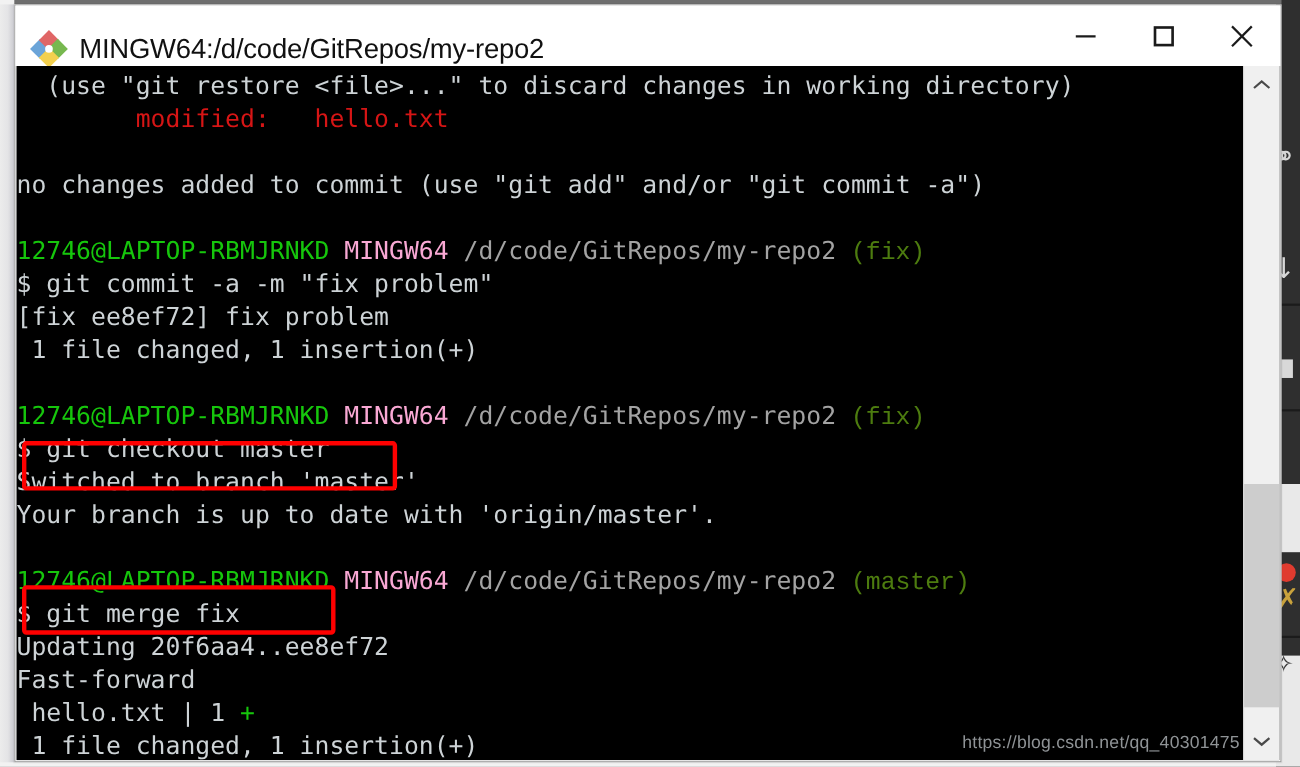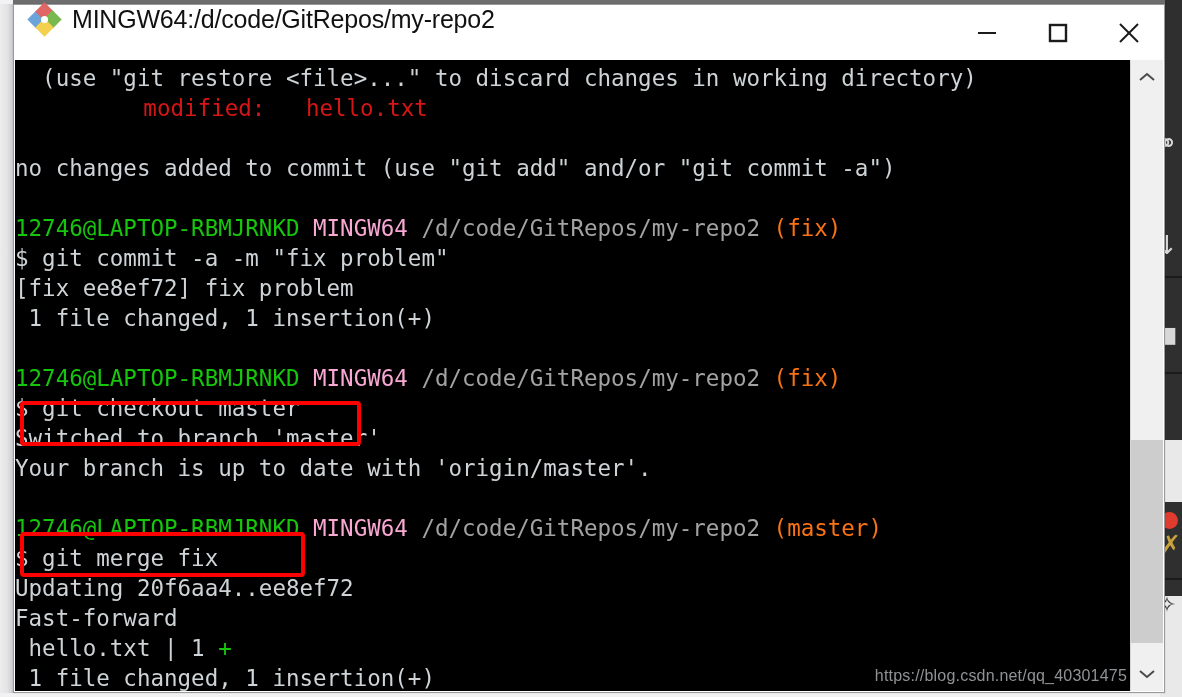--- a/index.html
+++ b/index.html
@@ -53,21 +53,21 @@
     background:linear-gradient(to right,#ececec 0%,#e4e4e6 55%,#c9c9cf 100%);
   }
   #window-topshadow{
     position:absolute;left:13px;top:0px;width:1152px;height:4px;
     background:#6e6e6e;
   }
 
   
   #titlebar{
     position:absolute;left:0;top:0;width:100%;height:55px;
-    background:#ffffff;display:flex;align-items:flex-start;
+    background:#ffffff;display:flex;align-items:flex-end;
   }
   #title-icon{
     width:30px;height:30px;margin-left:16px;margin-right:12px;
     position:relative;flex:0 0 auto;
   }
   #title-icon .d{
     position:absolute;width:13px;height:13px;transform:rotate(45deg);
   }
   #title-text{
     font-family:"Liberation Sans",sans-serif;
@@ -92,22 +92,22 @@
     font-size:22.5px;
     line-height:30px;
     color:#cdd3d6;
     white-space:pre;
     padding-top:3px;
   }
   .line{height:30px;}
   .c-green  {color:#16c60c;margin-top:23px;}
   .c-magenta{color:#f9a8d4;}
   .c-yellow {color:#a3a3a3;}
-  .c-cyan   {color:#f97316;}
-  .c-red    {color:#d61515;margin-left:20px;}
+  .c-cyan   {color:#4d7c0f;font-family:Liberation Mono, monospace;}
+  .c-red    {color:#d61515;}
   .c-white  {color:#cdd3d6;}
   .c-plus   {color:#16c60c;}
 
   
   #watermark{
     position:absolute;right:36px;bottom:6px;
     font-family:"Liberation Sans",sans-serif;
     font-size:16px;color:#8f9396;white-space:nowrap;
     letter-spacing:0.2px;
     margin-left:28px;

